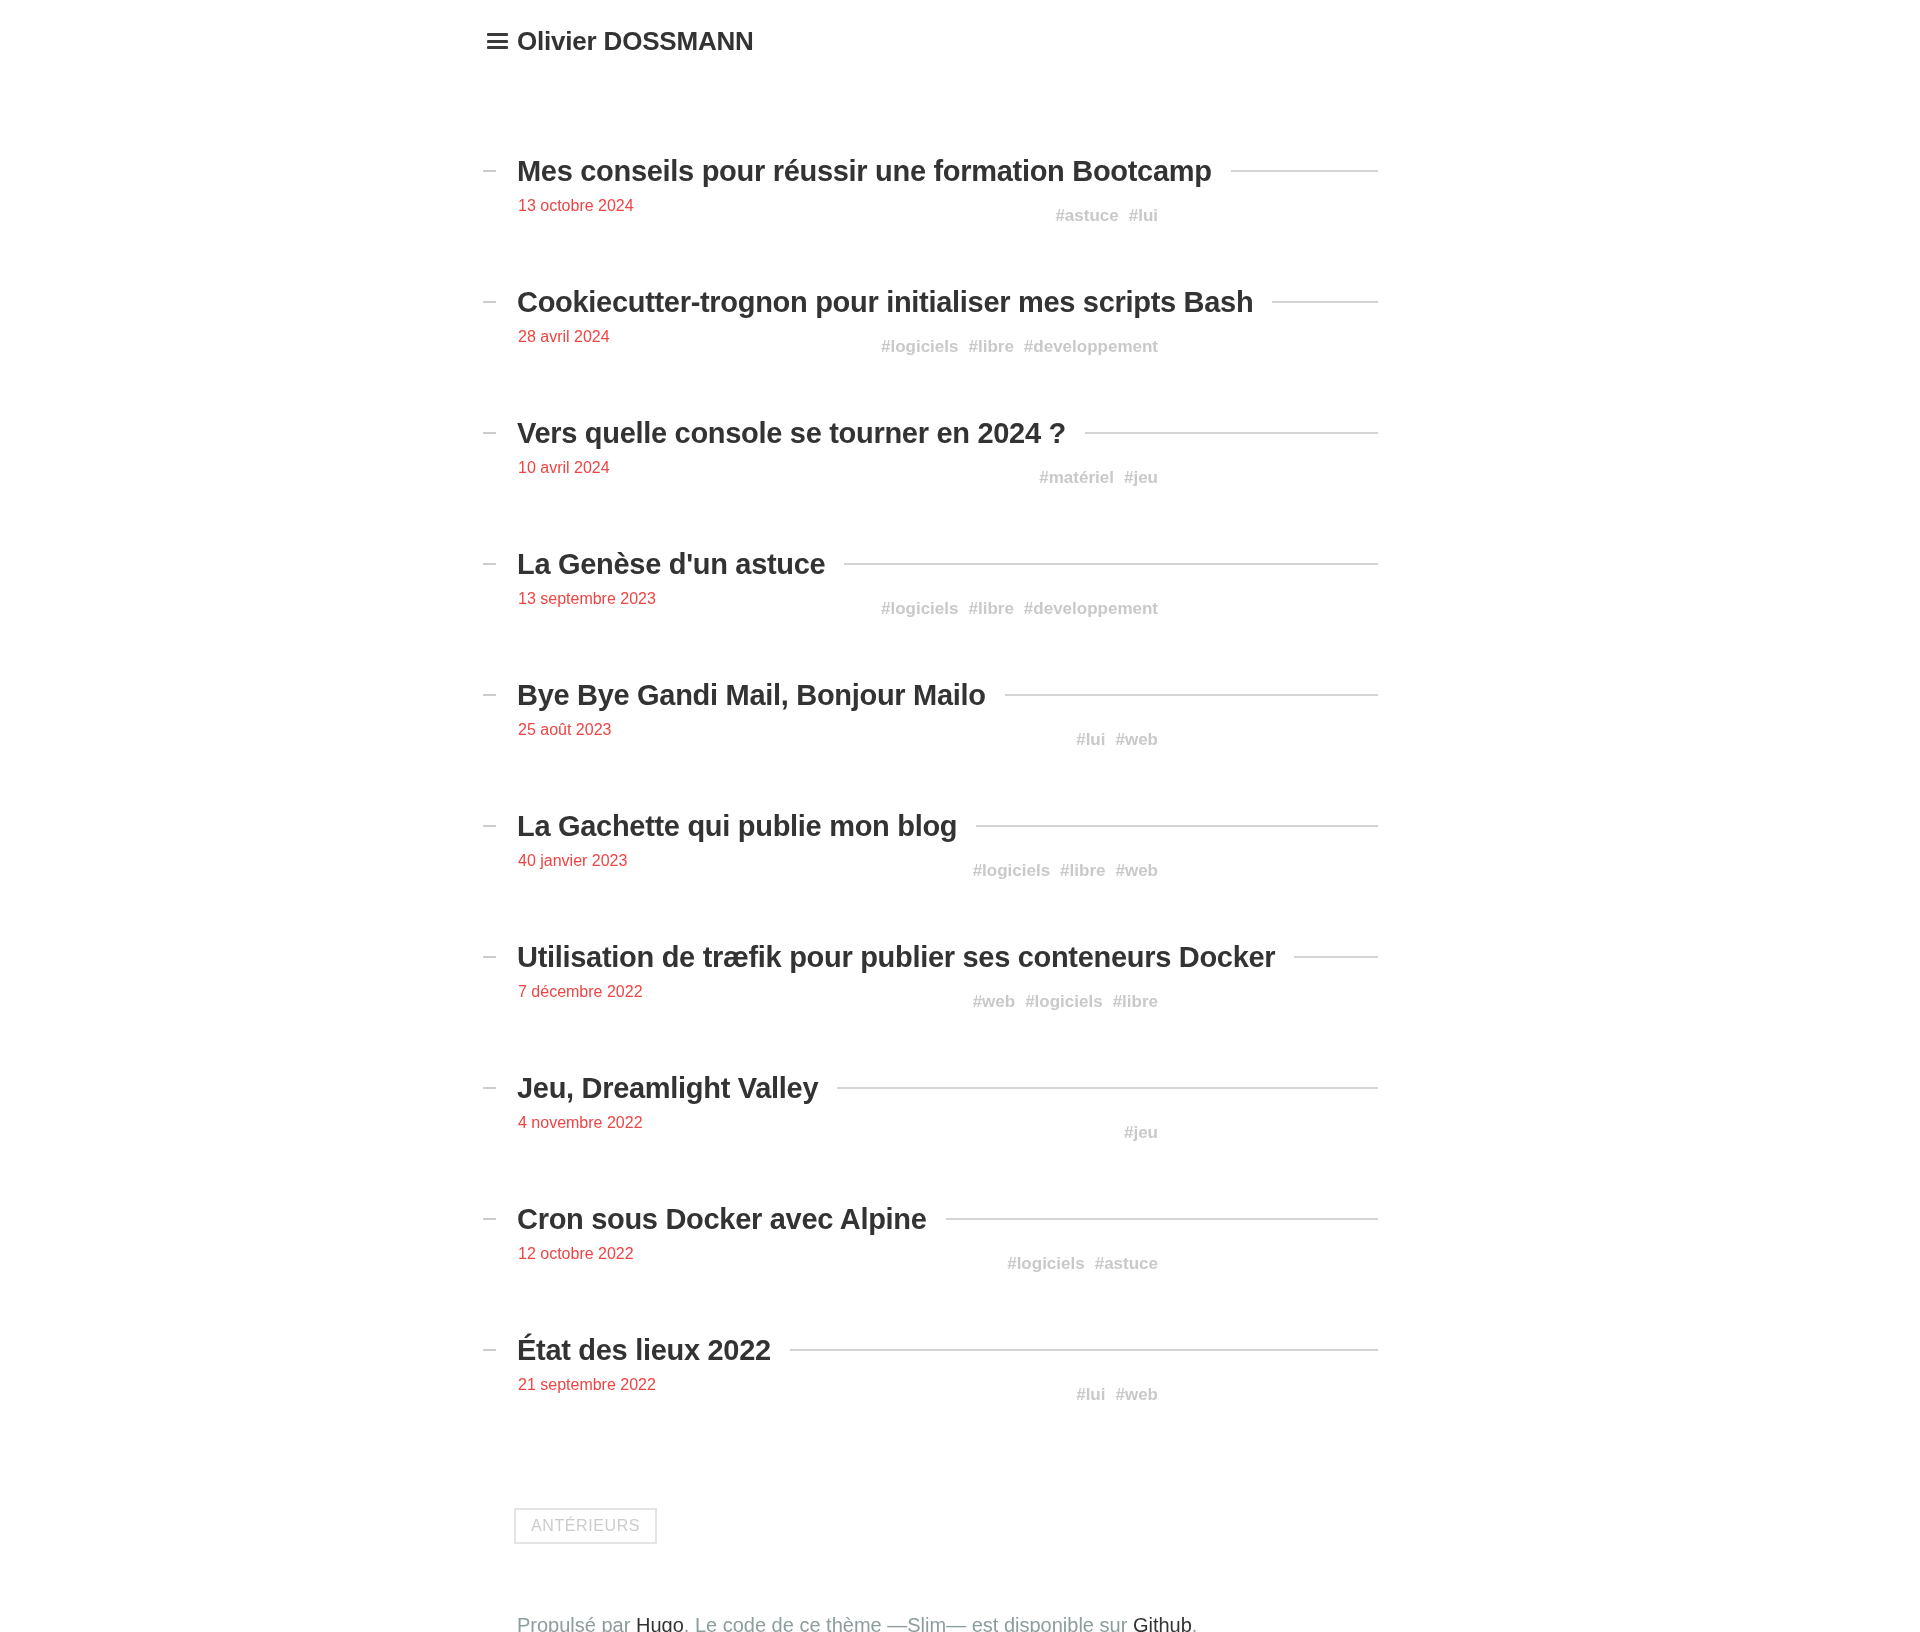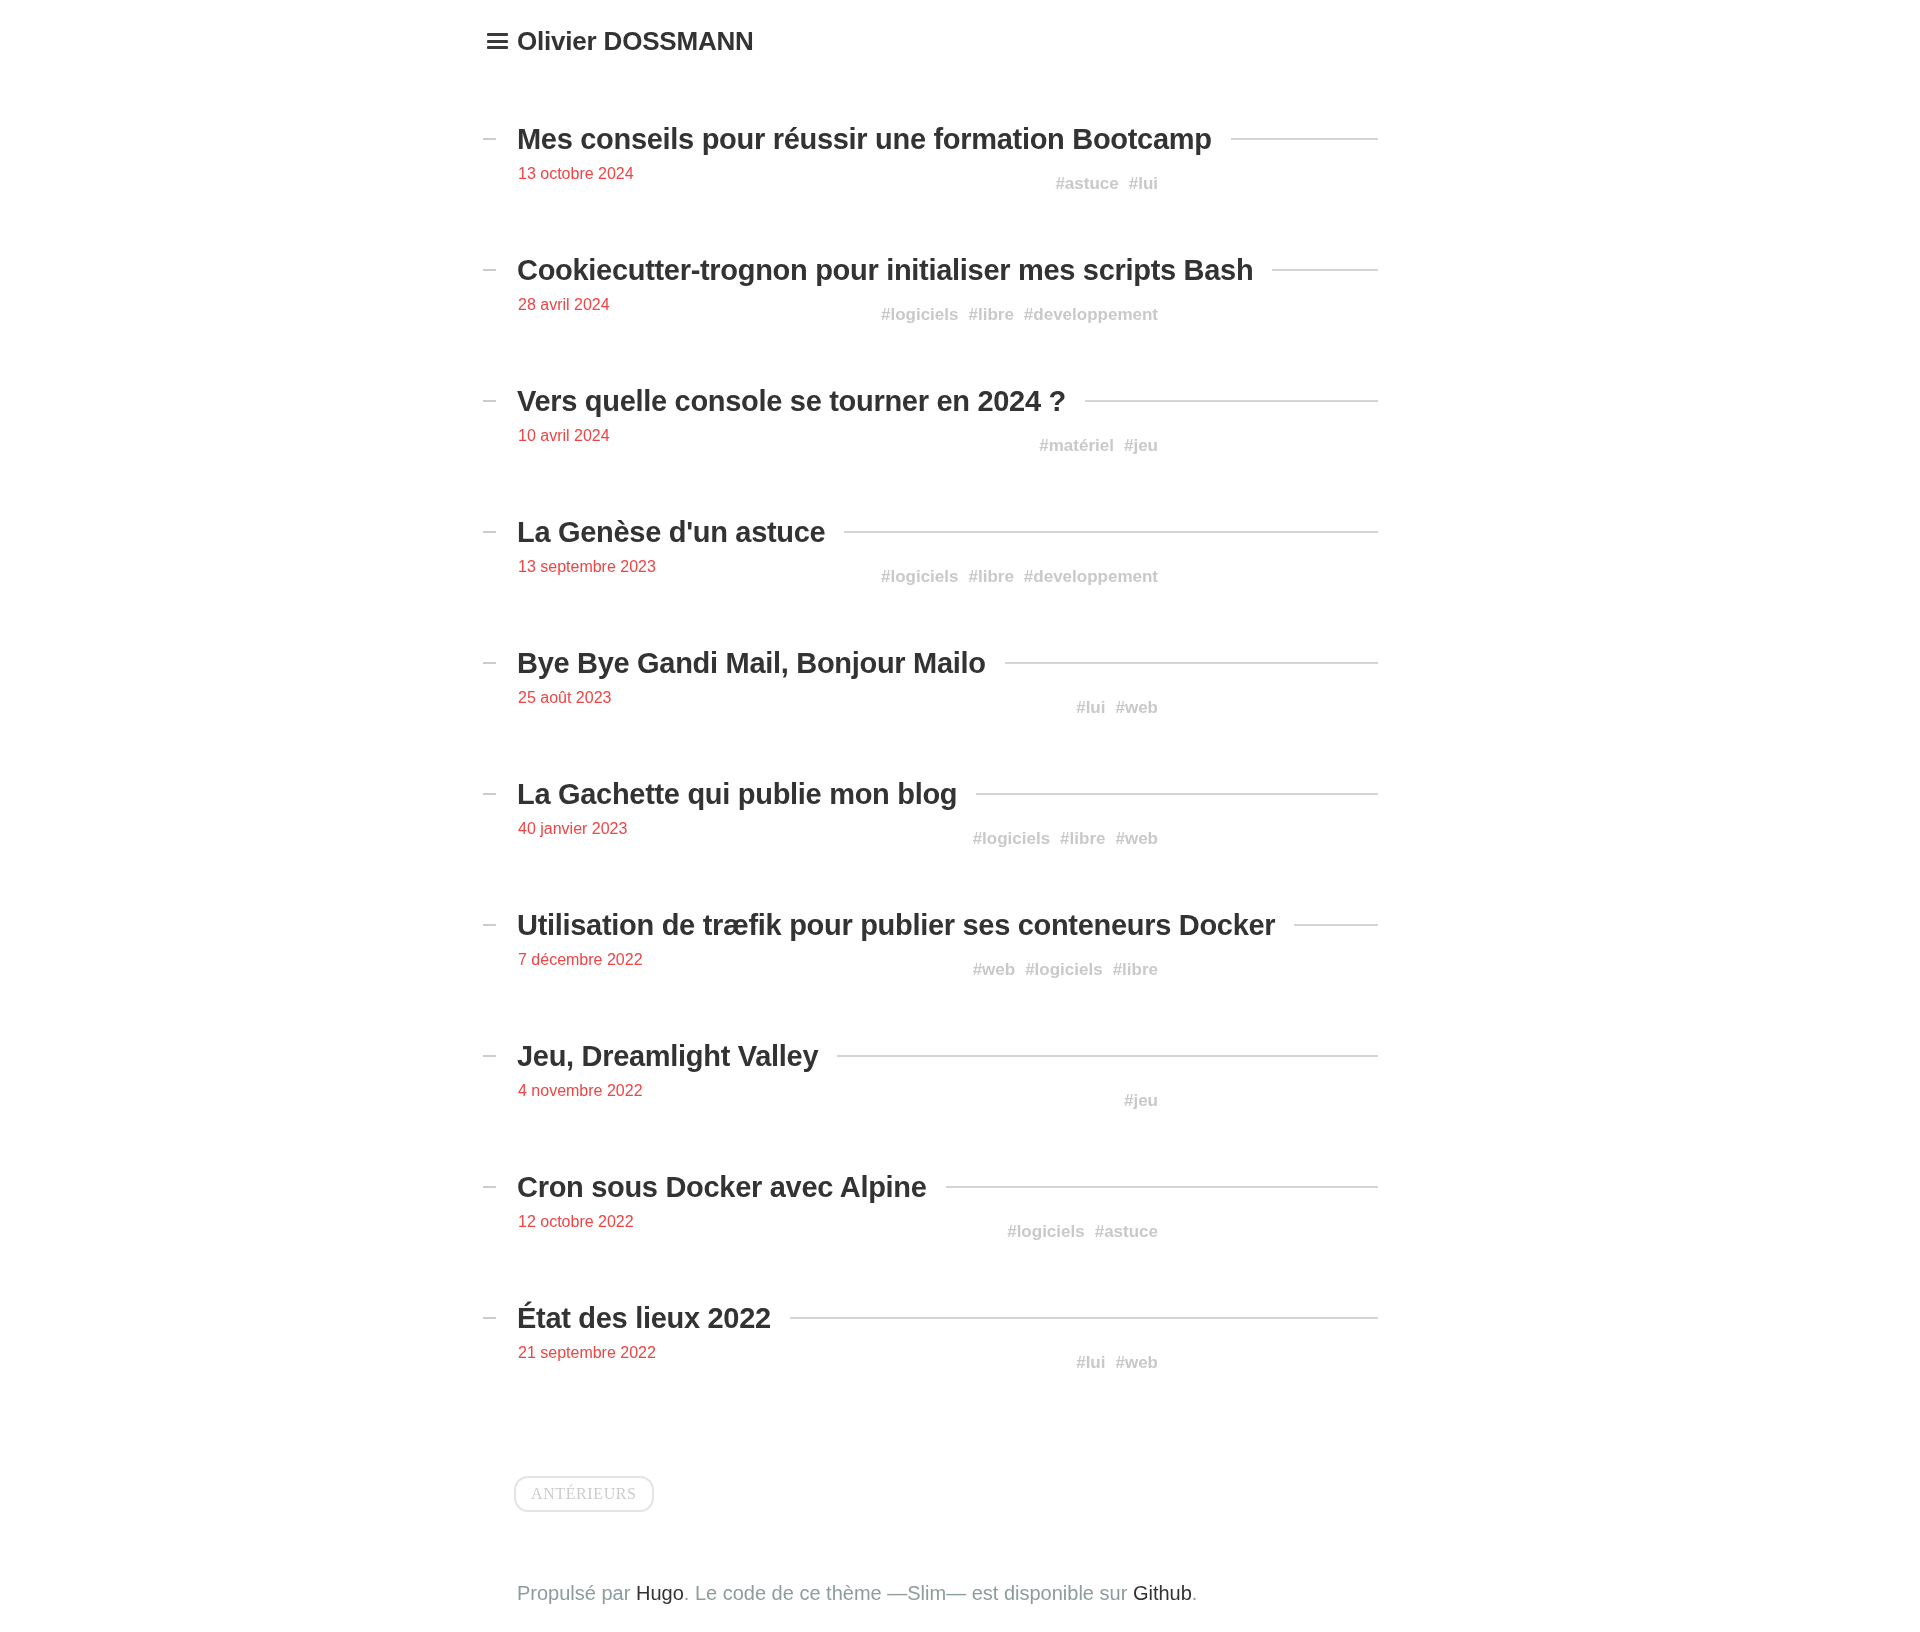--- a/index.html
+++ b/index.html
@@ -47,21 +47,21 @@
     margin: 0;
     font-size: 26px;
     line-height: 34px;
     font-weight: bold;
     color: #333333;
     letter-spacing: -0.2px;
     cursor: pointer;
   }
 
   
-  .posts { margin-top: 64px; }
+  .posts { margin-top: 96px; }
   .post { height: 131px; }
   .post-title {
     margin: 0;
     display: flex;
     align-items: center;
     font-size: 29px;
     line-height: 34px;
     font-weight: bold;
     color: #333333;
     letter-spacing: -0.3px;
@@ -114,23 +114,23 @@
   }
   .post-tags a + a { margin-left: 10px; }
 
   
   .older-btn {
     display: inline-block;
     margin-top: 44px;
     margin-left: -3px;
     background: #ffffff;
     border: 2px solid #e4e4e4;
-    border-radius: 14px;
+    border-radius: 0;
     color: #cccccc;
-    font-family: Liberation Serif, serif;
+    font-family: Liberation Sans, sans-serif;
     font-size: 16px;
     letter-spacing: 0.6px;
     padding: 7px 15px;
     cursor: pointer;
   }
 
   
   .site-footer {
     margin-top: 70px;
     text-align: left;

